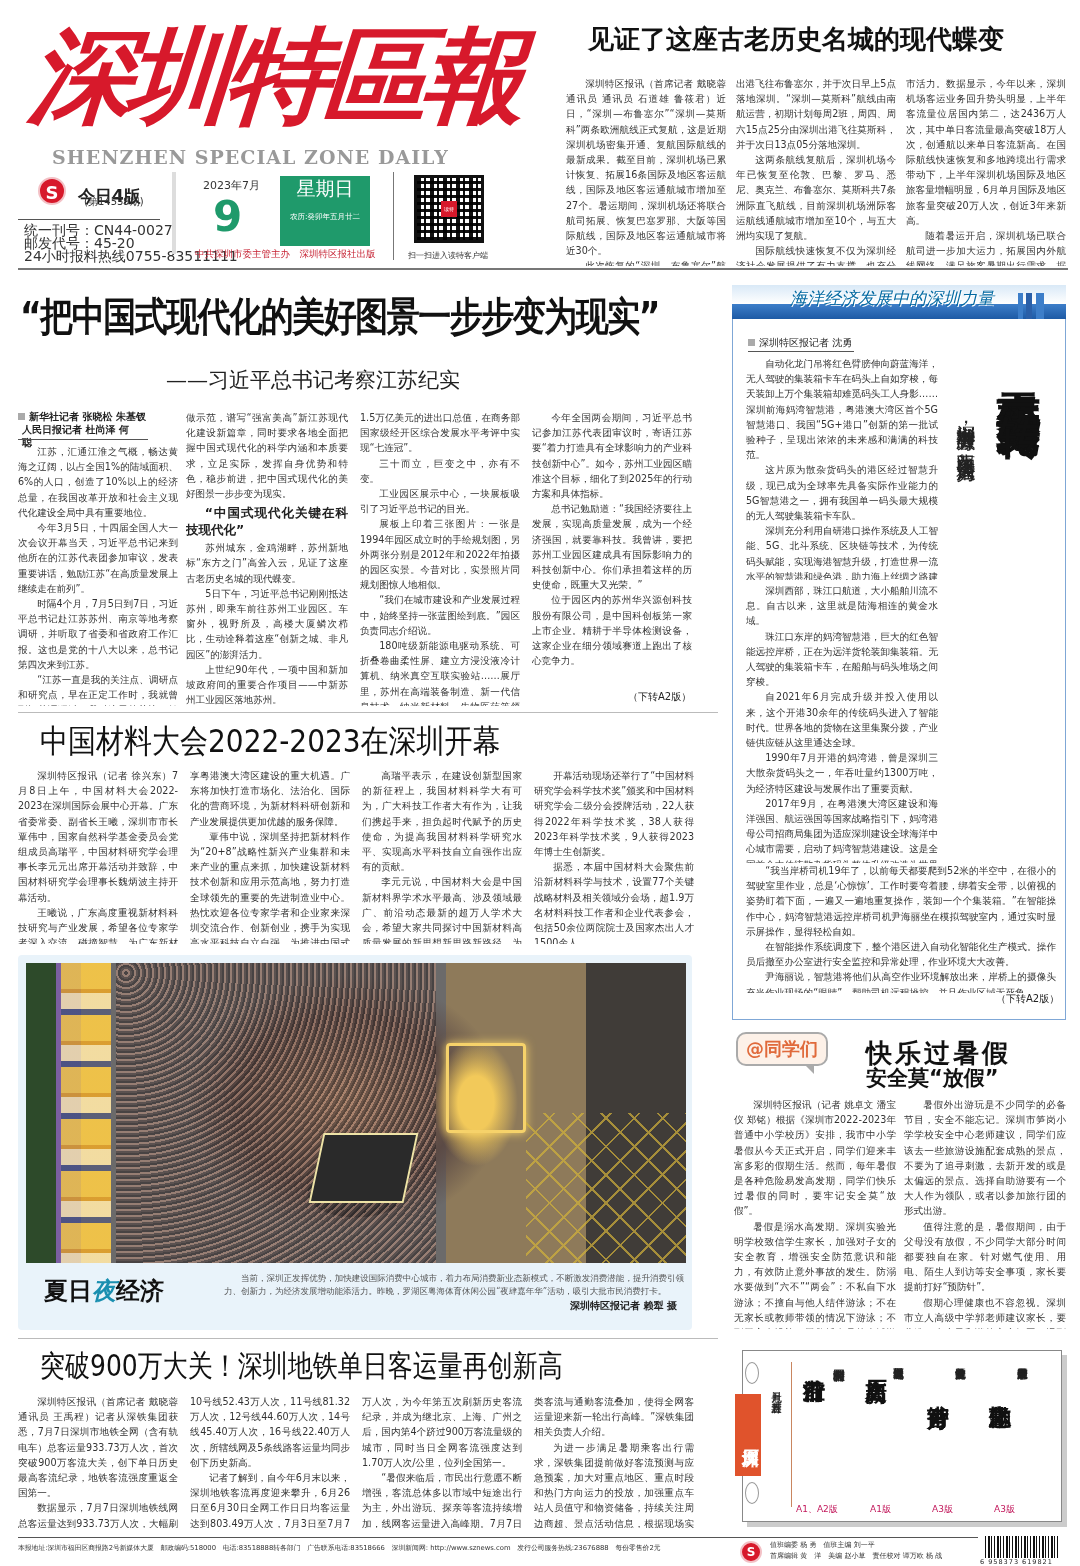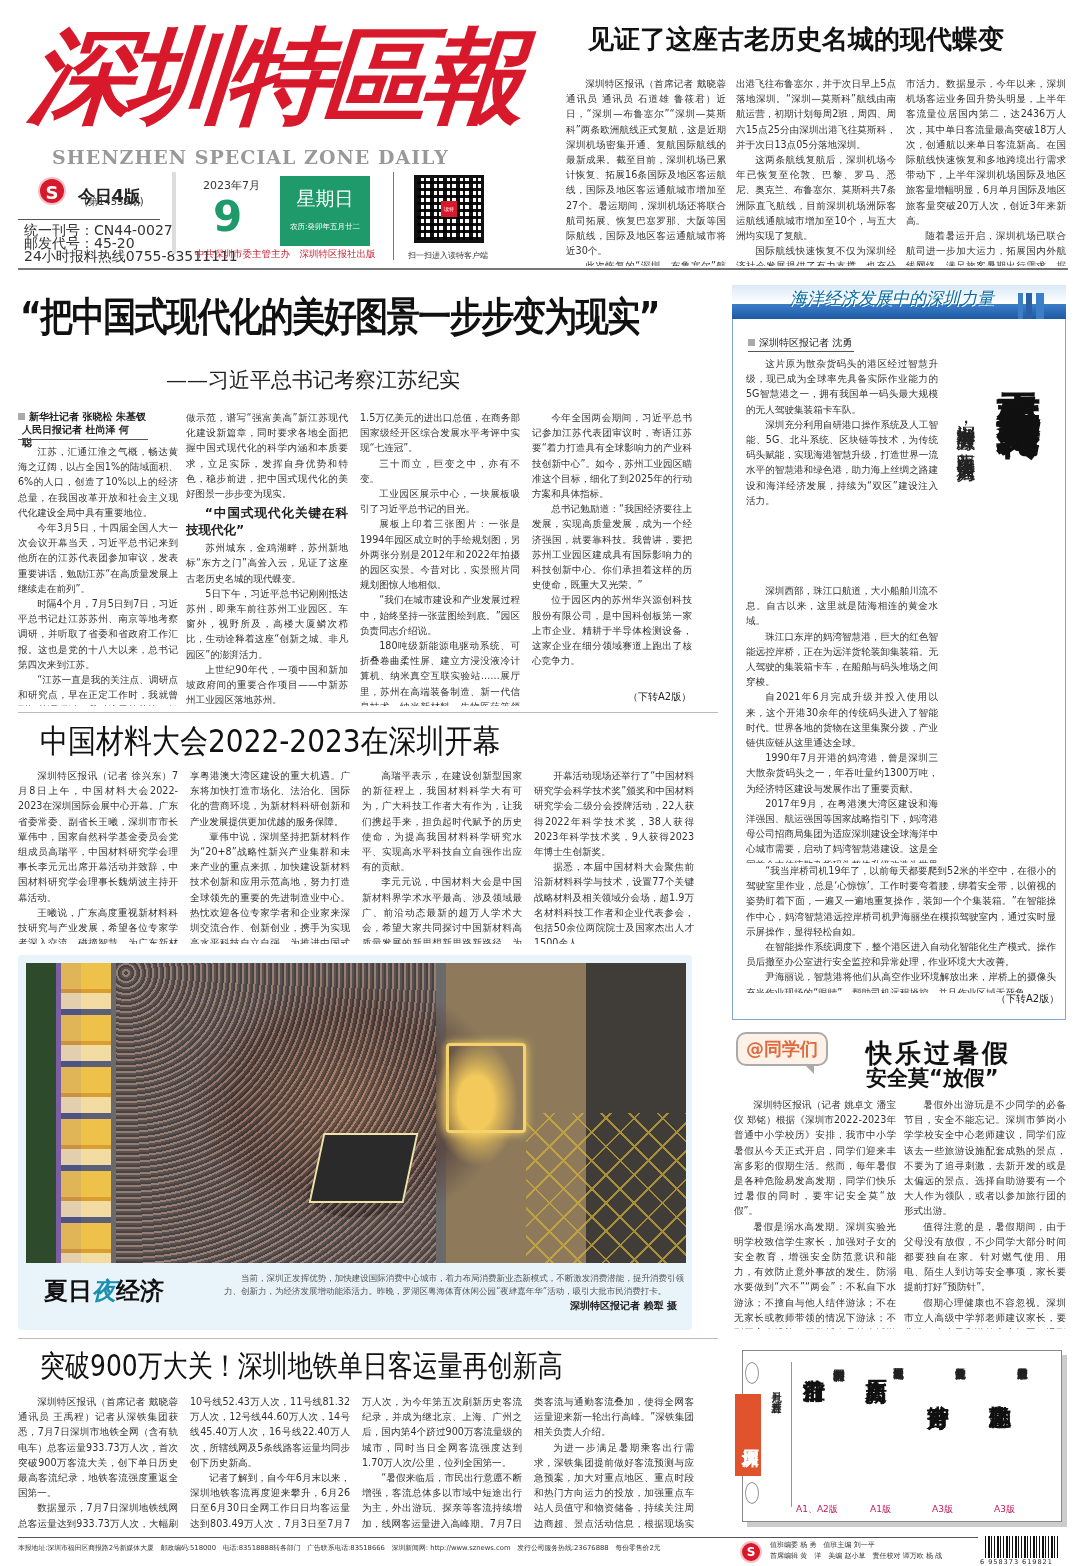--- a/index.html
+++ b/index.html
@@ -33,21 +33,21 @@
 <div class="abs" style="left:24px;top:224px;font-size:14px;line-height:13px;color:#333">
   <div>统一刊号：CN44-0027</div>
   <div>邮发代号：45-20</div>
   <div>24小时报料热线0755-83511111</div>
 </div>
 <div class="abs" style="left:172px;top:172px;width:4px;height:82px;background:#ddd"></div>
 
 <div class="abs" style="left:203px;top:178px;font-size:11px;color:#333">2023年7月</div>
 <div class="abs" style="left:213px;top:193px;font-size:42px;font-weight:bold;color:#1f9a6b;line-height:48px">9</div>
 <div class="abs green-box" style="left:280px;top:176px;width:90px;height:70px">
-  <div style="font-size:19px;margin-top:10px">星期日</div>
+  <div style="font-size:19px;">星期日</div>
   <div style="font-size:7.5px;margin-top:10px">农历:癸卯年五月廿二</div>
 </div>
 <div class="abs" style="left:195px;top:248px;font-size:9.5px;color:#c62233;white-space:nowrap">中共深圳市委主管主办　深圳特区报社出版</div>
 <div class="abs" style="left:393px;top:172px;width:1px;height:88px;background:#777"></div>
 <div class="abs qr" style="left:414px;top:175px;width:70px;height:68px;border:3px solid #111">
   <div style="position:absolute;left:24px;top:23px;width:16px;height:16px;background:#d7192b;color:#fff;font-size:5px;line-height:16px;text-align:center">读特</div>
 </div>
 <div class="abs" style="left:408px;top:250px;font-size:8px;color:#333;white-space:nowrap">扫一扫进入读特客户端</div>
 
 <div class="abs headline" style="left:588px;top:22px;font-size:26px">见证了这座古老历史名城的现代蝶变</div>
@@ -150,20 +150,21 @@
 <div class="abs" style="left:732px;top:285px;width:334px;height:735px;border:1px solid #7fa7d6"></div>
 <div class="abs" style="left:732px;top:285px;width:334px;height:34px;background:linear-gradient(180deg,#d9e9f7 0%,#ffffff 55%,#3d7ec9 56%,#1d5aa5 100%)">
   <div style="position:absolute;right:8px;bottom:0;width:40px;height:26px;background:linear-gradient(90deg,#3d7ec9 0 5px,transparent 5px 8px,#2a5fa8 8px 14px,transparent 14px 18px,#3d7ec9 18px 26px,transparent 26px)"></div>
 </div>
 <div class="abs" style="left:790px;top:287px;font-size:17px;font-weight:normal;color:#0369a1;font-style:italic;white-space:nowrap;text-shadow:1px 1px 0 #fff">海洋经济发展中的深圳力量</div>
 
 <div class="abs" style="left:748px;top:336px;font-size:10px;color:#222"><span style="display:inline-block;width:7px;height:7px;background:#aaa;margin-right:4px"></span><span>深圳特区报记者 沈勇</span></div>
 <div class="hr" style="left:748px;top:351px;width:106px;background:#555"></div>
 
 <div class="col body-text" style="left:746px;top:356px;width:192px;height:224px;overflow:hidden">
+  <p>自动化龙门吊将红色臂膀伸向蔚蓝海洋，无人驾驶的集装箱卡车在码头上自如穿梭，每天装卸上万个集装箱却难觅码头工人身影……深圳前海妈湾智慧港，粤港澳大湾区首个5G智慧港口、我国“5G+港口”创新的第一批试验种子，呈现出浓浓的未来感和满满的科技范。</p>
   <p>这片原为散杂货码头的港区经过智慧升级，现已成为全球率先具备实际作业能力的5G智慧港之一，拥有我国单一码头最大规模的无人驾驶集装箱卡车队。</p>
   <p>深圳充分利用自研港口操作系统及人工智能、5G、北斗系统、区块链等技术，为传统码头赋能，实现海港智慧升级，打造世界一流水平的智慧港和绿色港，助力海上丝绸之路建设和海洋经济发展，持续为“双区”建设注入活力。</p>
 
 </div>
 <div class="col body-text" style="left:746px;top:583px;width:192px;height:280px;overflow:hidden">
   <p>深圳西部，珠江口航道，大小船舶川流不息。自古以来，这里就是陆海相连的黄金水域。</p>
   <p>珠江口东岸的妈湾智慧港，巨大的红色智能远控岸桥，正在为远洋货轮装卸集装箱。无人驾驶的集装箱卡车，在船舶与码头堆场之间穿梭。</p>
   <p>自2021年6月完成升级并投入使用以来，这个开港30余年的传统码头进入了智能时代。世界各地的货物在这里集聚分拨，产业链供应链从这里通达全球。</p>
   <p>1990年7月开港的妈湾港，曾是深圳三大散杂货码头之一，年吞吐量约1300万吨，为经济特区建设与发展作出了重要贡献。</p>
   <p>2017年9月，在粤港澳大湾区建设和海洋强国、航运强国等国家战略指引下，妈湾港母公司招商局集团为适应深圳建设全球海洋中心城市需要，启动了妈湾智慧港建设。这是全国首个由传统散杂货码头整体升级改造为世界一流智慧港口的实施案例。2021年6月28日，妈湾港完成升级，并以妈湾智慧港的焕新姿态正式投入运营。</p>

